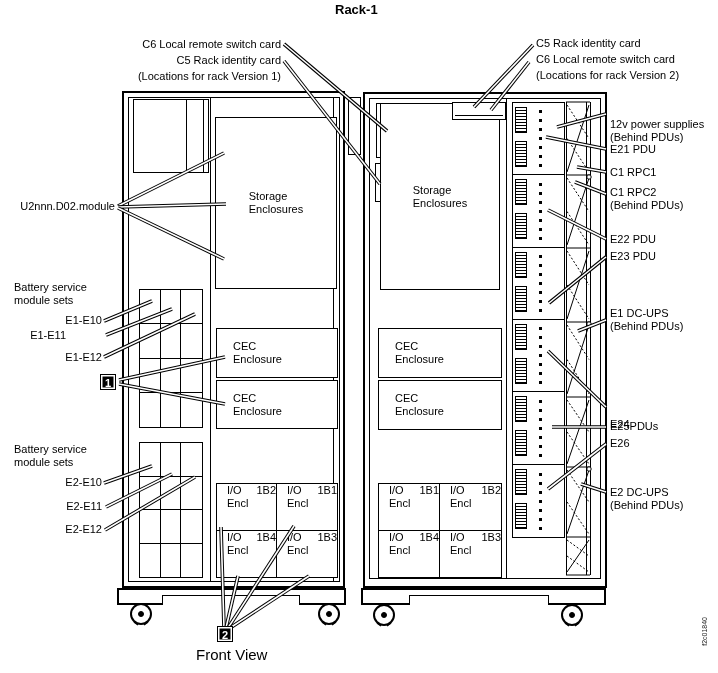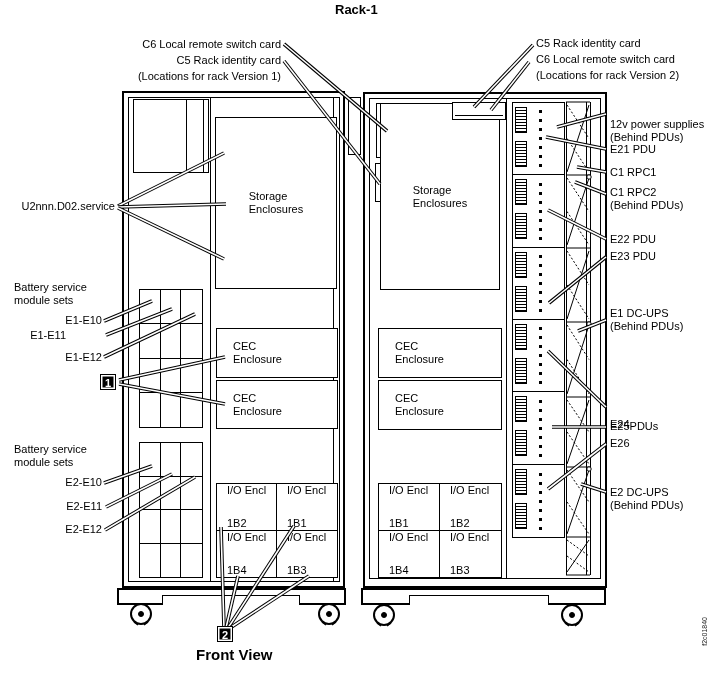--- a/index.html
+++ b/index.html
@@ -8,35 +8,35 @@
     position: relative; width: 718px; height: 673px; background:#fff;
     font-family: "Liberation Sans", sans-serif; color:#000; overflow: hidden;
   }
   .box { position:absolute; border:1px solid #000; background:#fff; }
   .frame2 { border:2px solid #000; }
   .vline { position:absolute; width:1px; background:#000; }
   .lbl { position:absolute; font-size:11px; line-height:13px; white-space:nowrap; z-index:20; }
   .lbl.r { text-align:right; }
   .callout { line-height:16px; }
   .ttl { font-weight:bold; font-size:13px; }
-  .cap { font-weight:bold; font-size:15px; }
+  .cap { font-weight:normal; font-size:15px; }
   .badge {
     position:absolute; width:16px; height:16px; background:#000; color:#fff;
     font-size:11px; font-weight:bold; text-align:center; line-height:16px;
     box-shadow: inset 0 0 0 1.5px #fff; border:1px solid #000; z-index:20;
   }
   .encl { display:flex; align-items:center; }
   .encl .etext { width:100%; display:flex; justify-content:center; }
   .encl .etext > div { text-align:left; font-size:11px; line-height:13px; }
   .encl.cec { padding-left:16px; }
   .encl.cec .etext { justify-content:flex-start; }
   .iogrid { position:absolute; border:1px solid #000; display:grid;
     grid-template-columns:1fr 1fr; grid-template-rows:1fr 1fr; background:#fff; }
   .iocell { border-right:1px solid #000; border-bottom:1px solid #000;
-    display:flex; flex-direction:column; justify-content:space-between; padding-left:10px;
+    display:flex; flex-direction:row; justify-content:space-between; padding-left:10px;
     font-size:11px; line-height:13px; }
   .iocell:nth-child(2n) { border-right:none; }
   .iocell:nth-child(n+3) { border-bottom:none; }
   .bgrid { position:absolute; border:1px solid #000; display:grid;
     grid-template-columns:repeat(3,1fr); grid-template-rows:repeat(4,1fr); background:#fff; }
   .bcell { border-right:1px solid #000; border-bottom:1px solid #000; }
   .bcell:nth-child(3n) { border-right:none; }
   .bcell:nth-child(n+10) { border-bottom:none; }
   #tlgrid { background:
     linear-gradient(#000,#000) 52px 0/1px 100% no-repeat,
@@ -350,21 +350,21 @@
     <div>C6 Local remote switch card</div>
     <div>C5 Rack identity card</div>
     <div>(Locations for rack Version 1)</div>
   </div>
   <div class="lbl callout" style="left:536px;top:35px;">
     <div>C5 Rack identity card</div>
     <div>C6 Local remote switch card</div>
     <div>(Locations for rack Version 2)</div>
   </div>
 
-  <div class="lbl r" style="right:603px;top:200px;">U2nnn.D02.service</div>
+  <div class="lbl r" style="right:603px;top:200px;">U2nnn.D02.module</div>
 
   <div class="lbl" style="left:14px;top:281px;">
     <div>Battery service</div>
     <div>module sets</div>
   </div>
   <div class="lbl r" style="right:616px;top:314px;">E1-E10</div>
   <div class="lbl r" style="right:652px;top:329px;">E1-E11</div>
   <div class="lbl r" style="right:616px;top:351px;">E1-E12</div>
   <div class="badge" style="left:100px;top:374px;">1</div>
 

